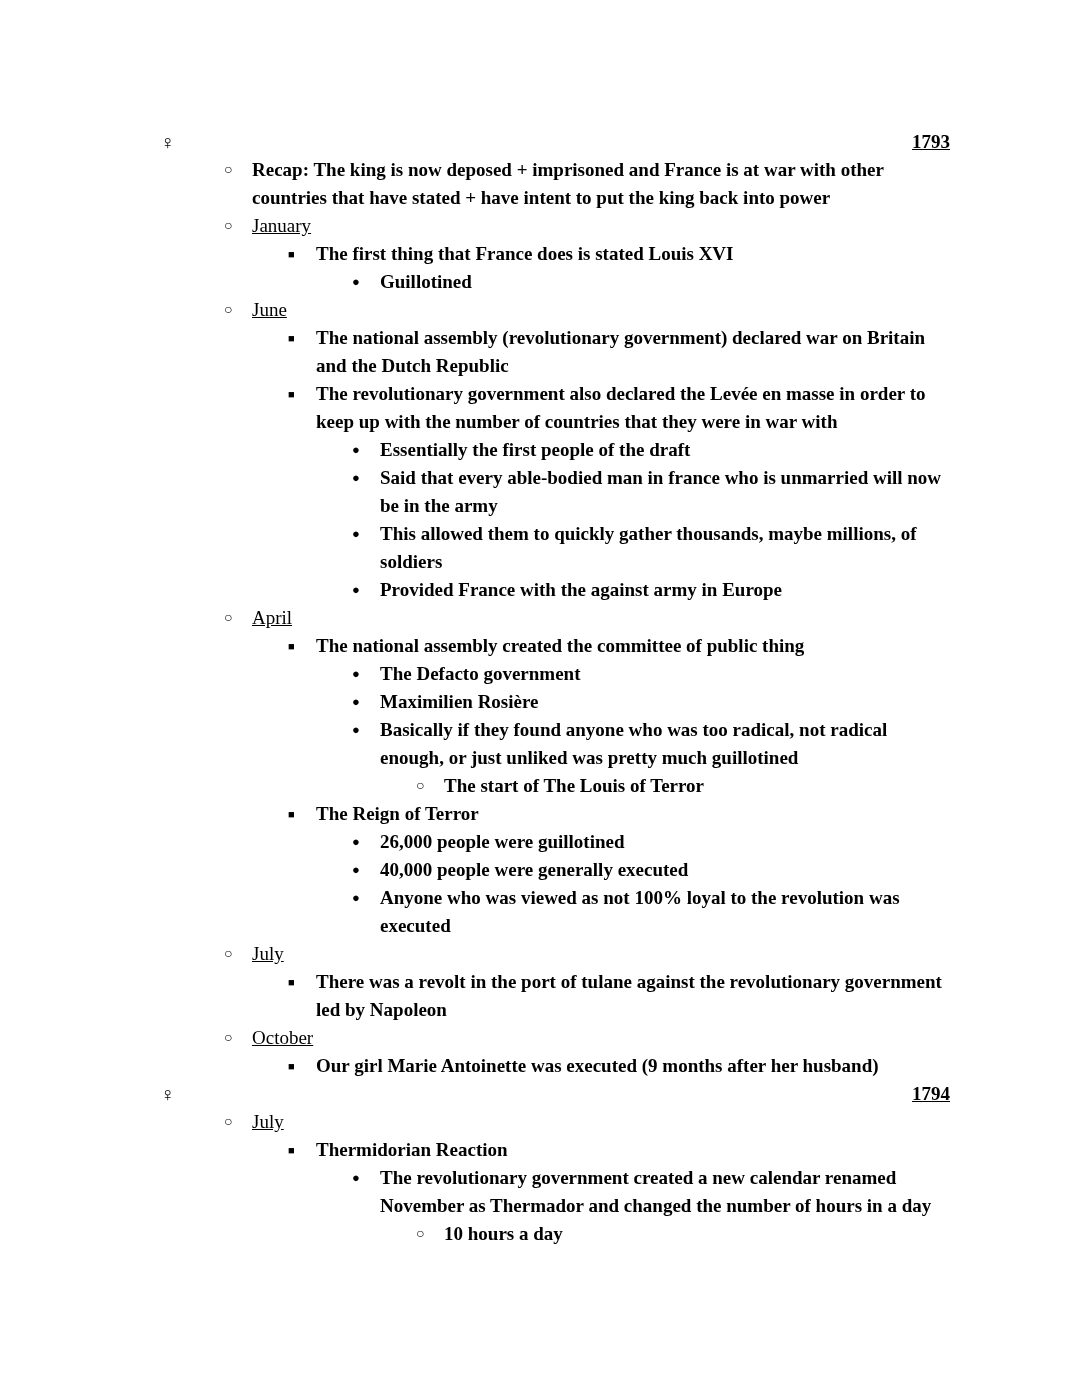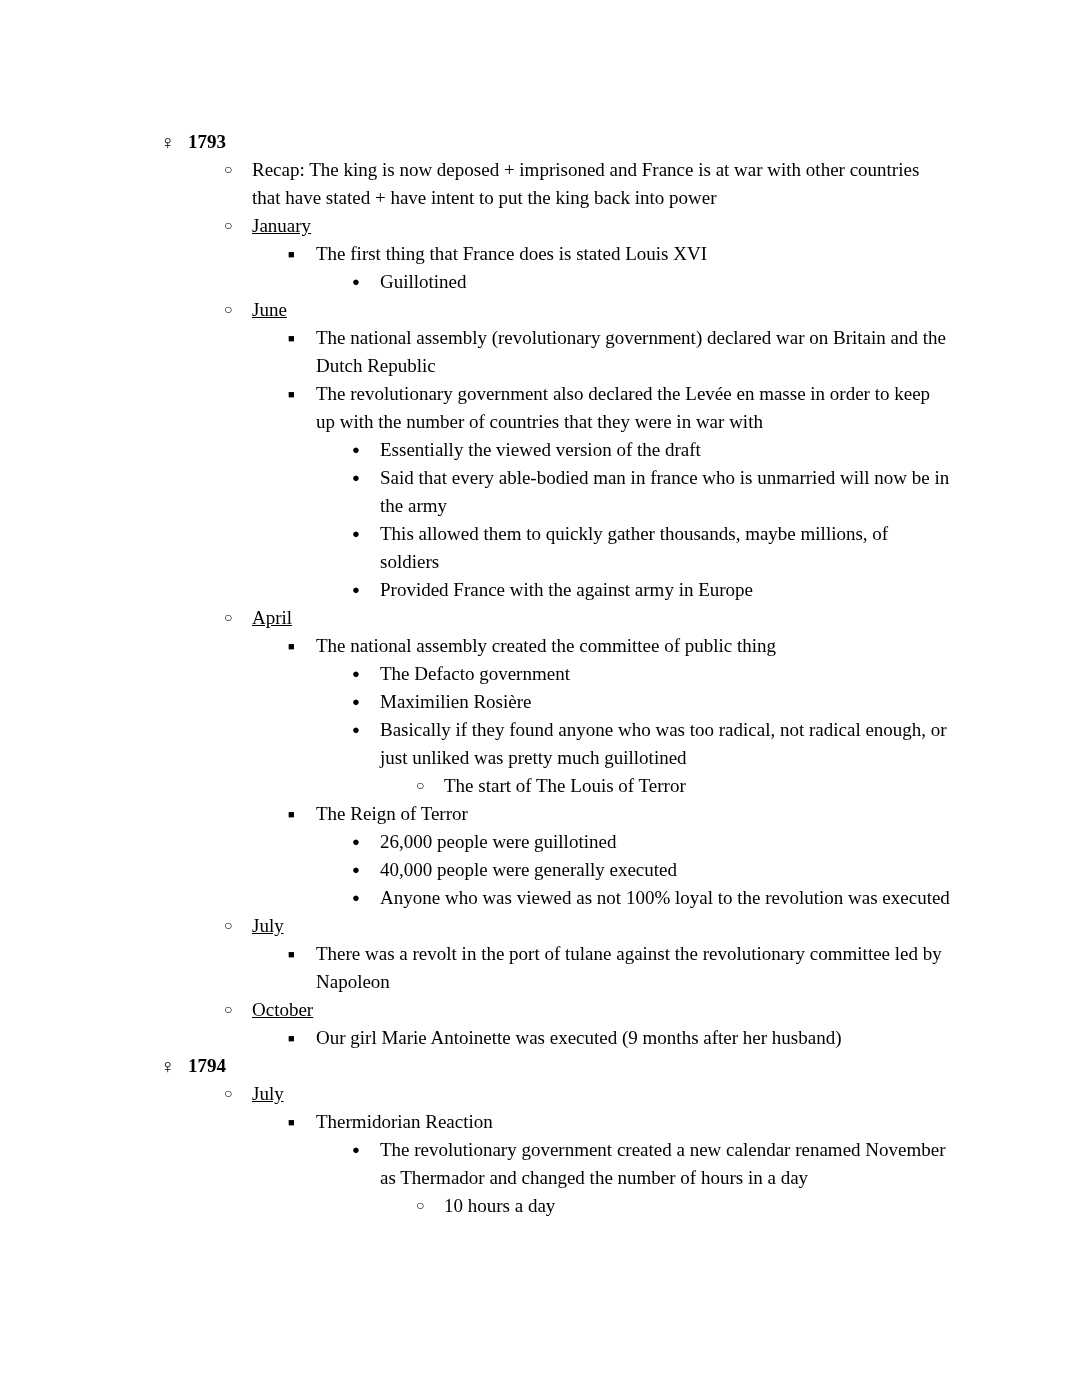--- a/index.html
+++ b/index.html
@@ -40,26 +40,28 @@
   .depth-1 > .bullet { font-size: 14px; }
   .depth-2 > .bullet { font-size: 11px; }
   .depth-3 > .bullet { font-size: 13px; }
   .depth-4 > .bullet { font-size: 14px; }
   .text {
     flex: 1 1 auto;
     min-width: 0;
   }
   .text.year {
     font-weight: bold;
+    text-decoration: underline;
+    text-align: right;
   }
   .text.month {
     text-decoration: underline;
   }
   .text.plain {
-    font-weight: normal;
+    font-weight: bold;
   }
 </style>
 </head>
 <body>
 
 <div class="page">
   <div class="outline" id="outline">
       <div class="item depth-0">
         <span class="bullet">♀</span>
         <span class="text year">1793</span>
@@ -94,21 +96,21 @@
             <span class="bullet">■</span>
             <span class="text plain">The national assembly (revolutionary government) declared war on Britain and the Dutch Republic</span>
           </div>
           <div class="item depth-2">
             <span class="bullet">■</span>
             <span class="text plain">The revolutionary government also declared the Levée en masse in order to keep up with the number of countries that they were in war with</span>
           </div>
           <div class="children">
             <div class="item depth-3">
               <span class="bullet">●</span>
-              <span class="text plain">Essentially the viewed version of the draft</span>
+              <span class="text plain">Essentially the first people of the draft</span>
             </div>
             <div class="item depth-3">
               <span class="bullet">●</span>
               <span class="text plain">Said that every able-bodied man in france who is unmarried will now be in the army</span>
             </div>
             <div class="item depth-3">
               <span class="bullet">●</span>
               <span class="text plain">This allowed them to quickly gather thousands, maybe millions, of soldiers</span>
             </div>
             <div class="item depth-3">
@@ -165,21 +167,21 @@
             </div>
           </div>
         </div>
         <div class="item depth-1">
           <span class="bullet">○</span>
           <span class="text month">July</span>
         </div>
         <div class="children">
           <div class="item depth-2">
             <span class="bullet">■</span>
-            <span class="text plain">There was a revolt in the port of tulane against the revolutionary committee led by Napoleon</span>
+            <span class="text plain">There was a revolt in the port of tulane against the revolutionary government led by Napoleon</span>
           </div>
         </div>
         <div class="item depth-1">
           <span class="bullet">○</span>
           <span class="text month">October</span>
         </div>
         <div class="children">
           <div class="item depth-2">
             <span class="bullet">■</span>
             <span class="text plain">Our girl Marie Antoinette was executed (9 months after her husband)</span>

